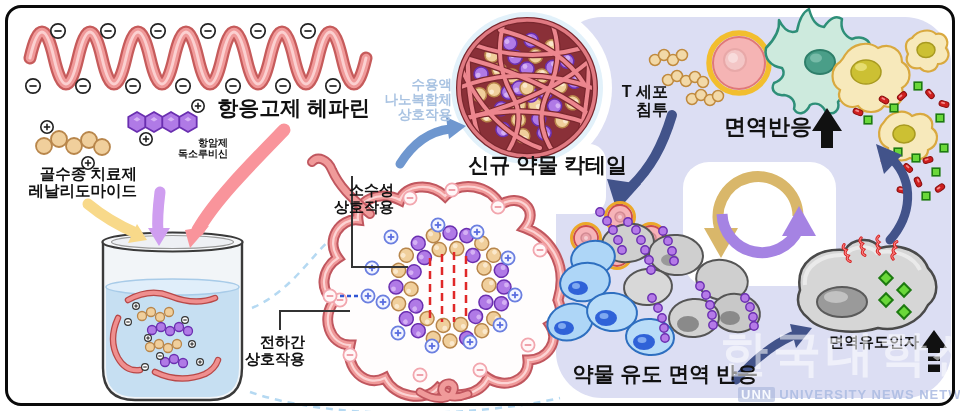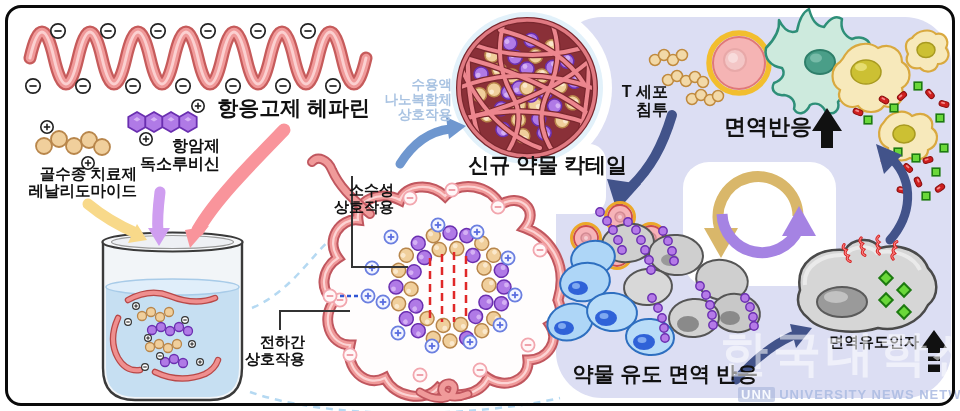--- a/index.html
+++ b/index.html
@@ -536,21 +536,21 @@
     <use href="#sqG" transform="translate(886 300) rotate(45) scale(1.25)"></use>
     <use href="#sqG" transform="translate(904 312) rotate(45) scale(1.25)"></use>
   </g>
 </g>
 </svg>
 
 <div class="lbl" style="left:190px;top:96px;width:180px;font-size:21px;">
   <span>항응고제 헤파린</span>
 </div>
 
-<div class="lbl" style="left:128px;top:137px;width:92px;font-size:16px;">
+<div class="lbl" style="left:136px;top:137px;width:92px;font-size:10px;">
   <span>항암제</span>
   <span>독소루비신</span>
 </div>
 
 <div class="lbl" style="left:2px;top:165px;width:135px;font-size:15.5px;">
   <span>골수종 치료제</span>
   <span>레날리도마이드</span>
 </div>
 
 <div class="lbl" style="left:310px;top:142px;width:84px;font-size:15px;margin-top:40px;">

